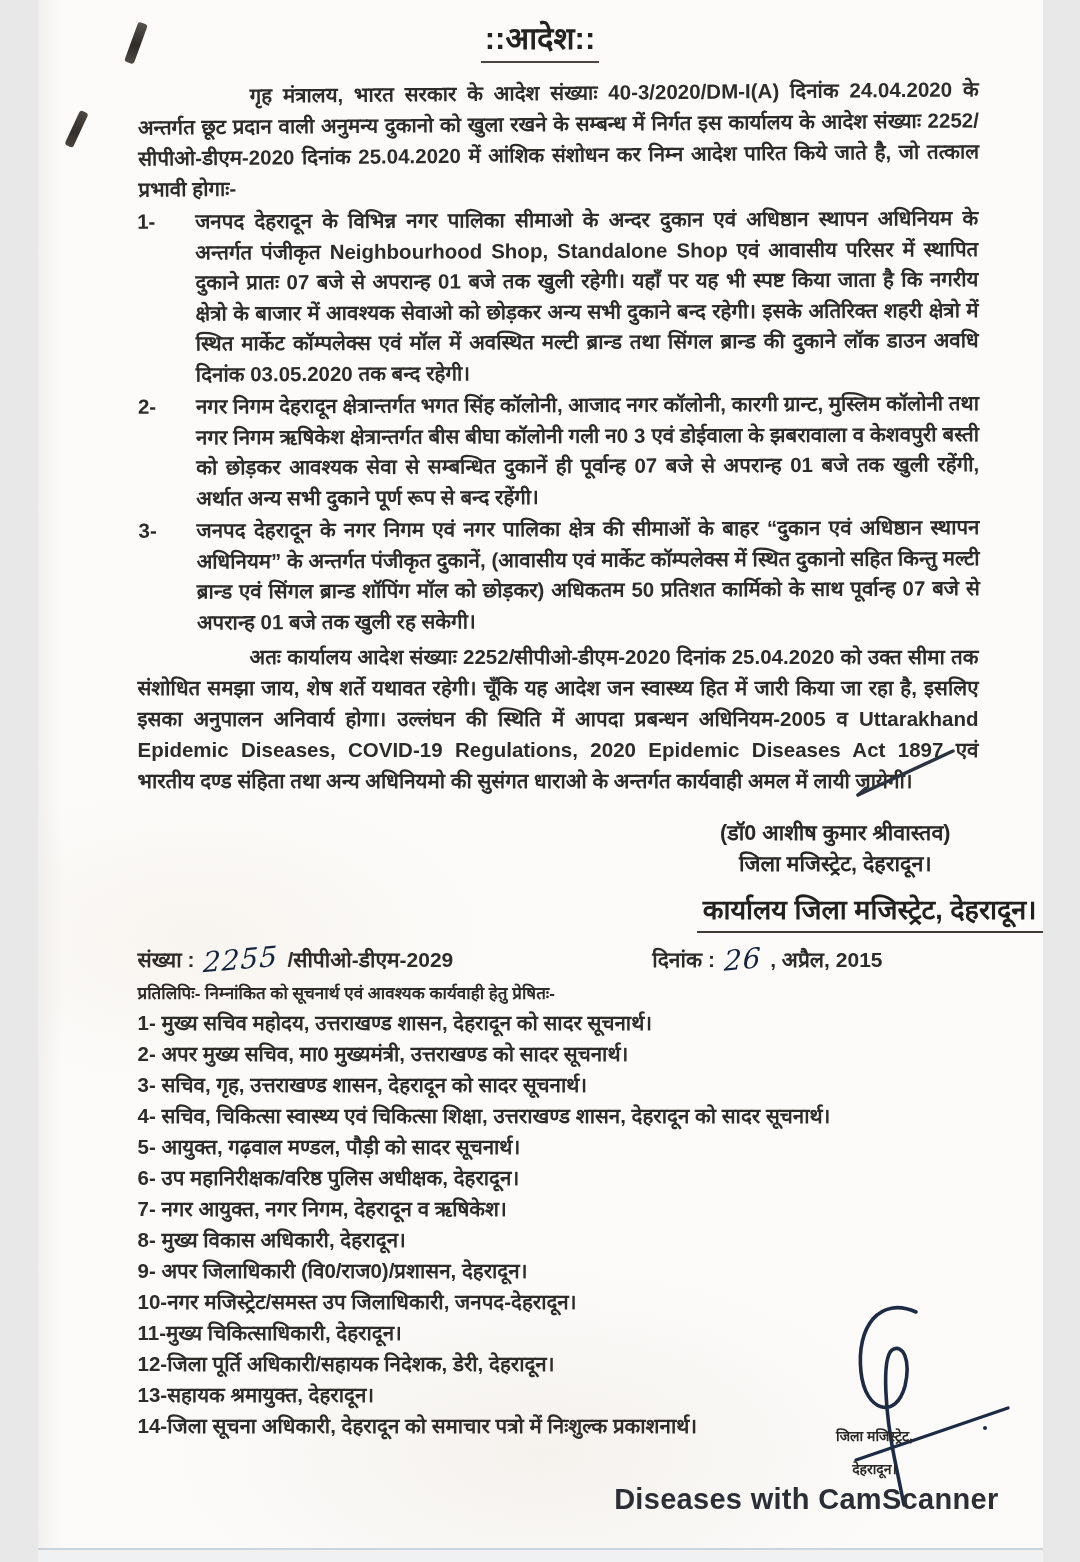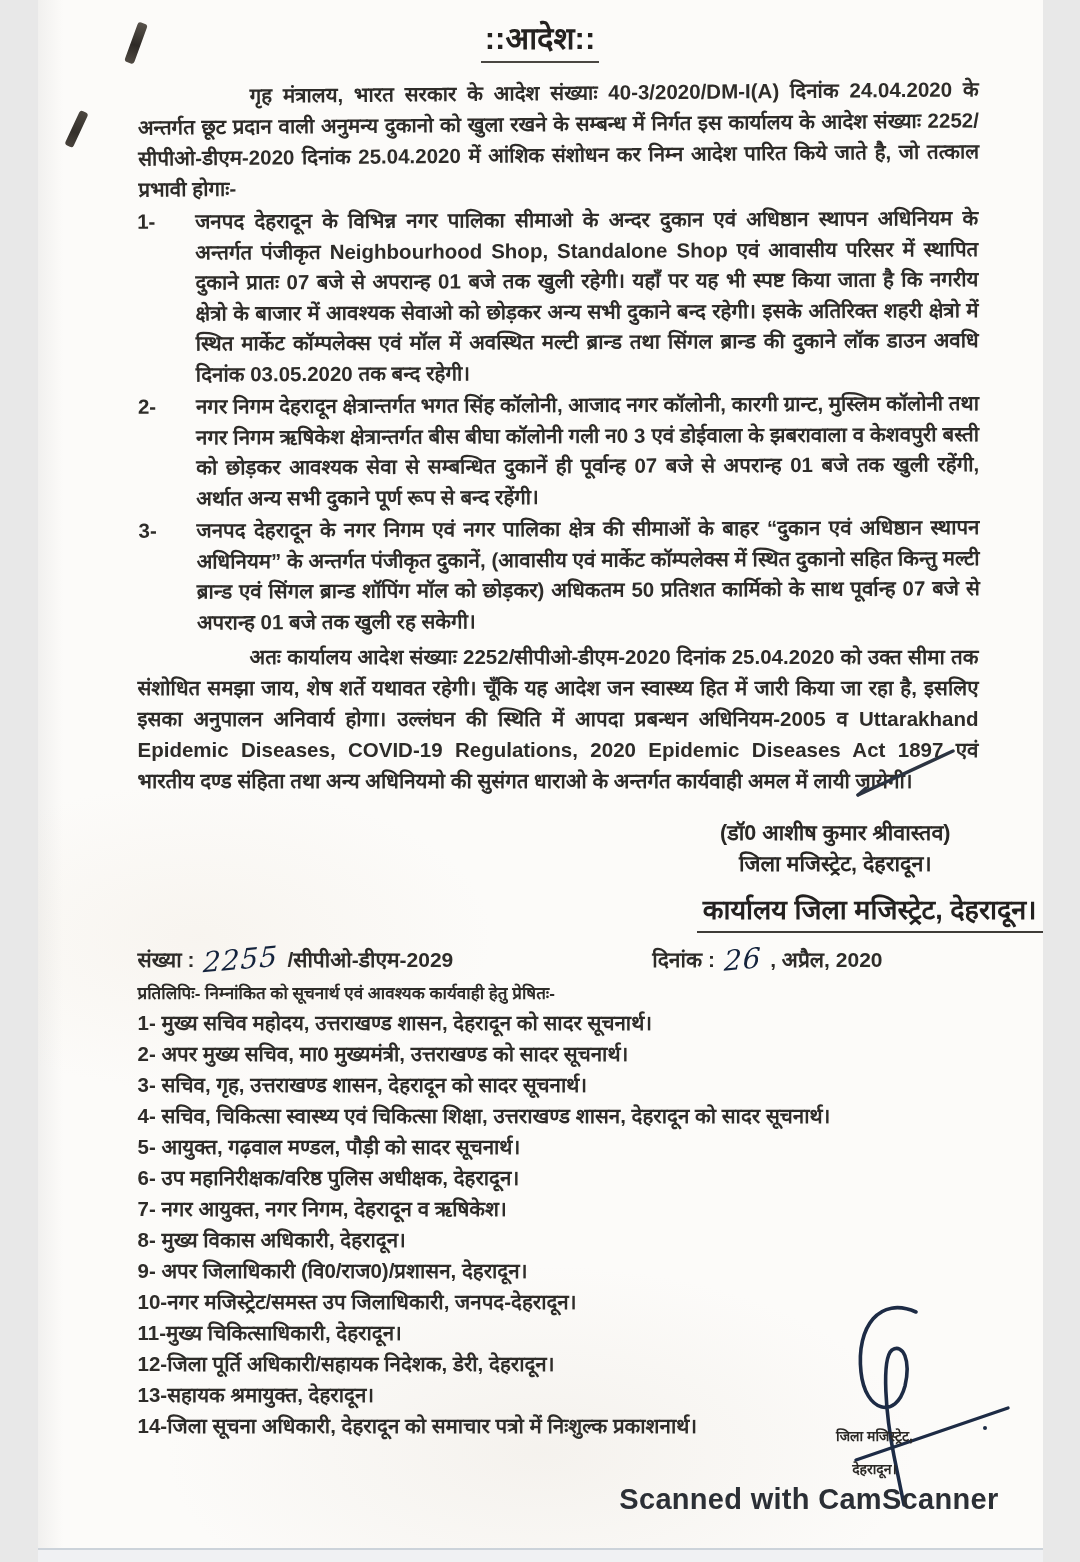--- a/index.html
+++ b/index.html
@@ -111,21 +111,21 @@
 
   <div class="ref-line">
     <div class="ref-left">
       <span>संख्या :</span>
       <span class="hand">2255</span>
       <span>/सीपीओ-डीएम-2029</span>
     </div>
     <div class="ref-right">
       <span>दिनांक :</span>
       <span class="hand">26</span>
-      <span>, अप्रैल, 2020</span>
+      <span>, अप्रैल, 2015</span>
     </div>
   </div>
 
   <p class="copy-line">प्रतिलिपिः- निम्नांकित को सूचनार्थ एवं आवश्यक कार्यवाही हेतु प्रेषितः-</p>
 
   <div class="recipients">
     <div class="recipient">1- मुख्य सचिव महोदय, उत्तराखण्ड शासन, देहरादून को सादर सूचनार्थ।</div>
     <div class="recipient">2- अपर मुख्य सचिव, मा0 मुख्यमंत्री, उत्तराखण्ड को सादर सूचनार्थ।</div>
     <div class="recipient">3- सचिव, गृह, उत्तराखण्ड शासन, देहरादून को सादर सूचनार्थ।</div>
     <div class="recipient">4- सचिव, चिकित्सा स्वास्थ्य एवं चिकित्सा शिक्षा, उत्तराखण्ड शासन, देहरादून को सादर सूचनार्थ।</div>
@@ -147,16 +147,16 @@
       <path d="M 38 162 L 190 110" stroke="#1d2b45" stroke-width="3.4" fill="none" stroke-linecap="round"></path>
       <circle cx="167" cy="130" r="2" fill="#1d2b45"></circle>
     </svg>
   </div>
 
   <div class="bottom-sign">
     <div>जिला मजिस्ट्रेट,</div>
     <div>देहरादून।</div>
   </div>
 
-  <div class="camscanner">Scanned with CamScanner</div>
+  <div class="camscanner">Diseases with CamScanner</div>
   <div class="bottom-strip"></div>
 
 </div>
 
 </body></html>

